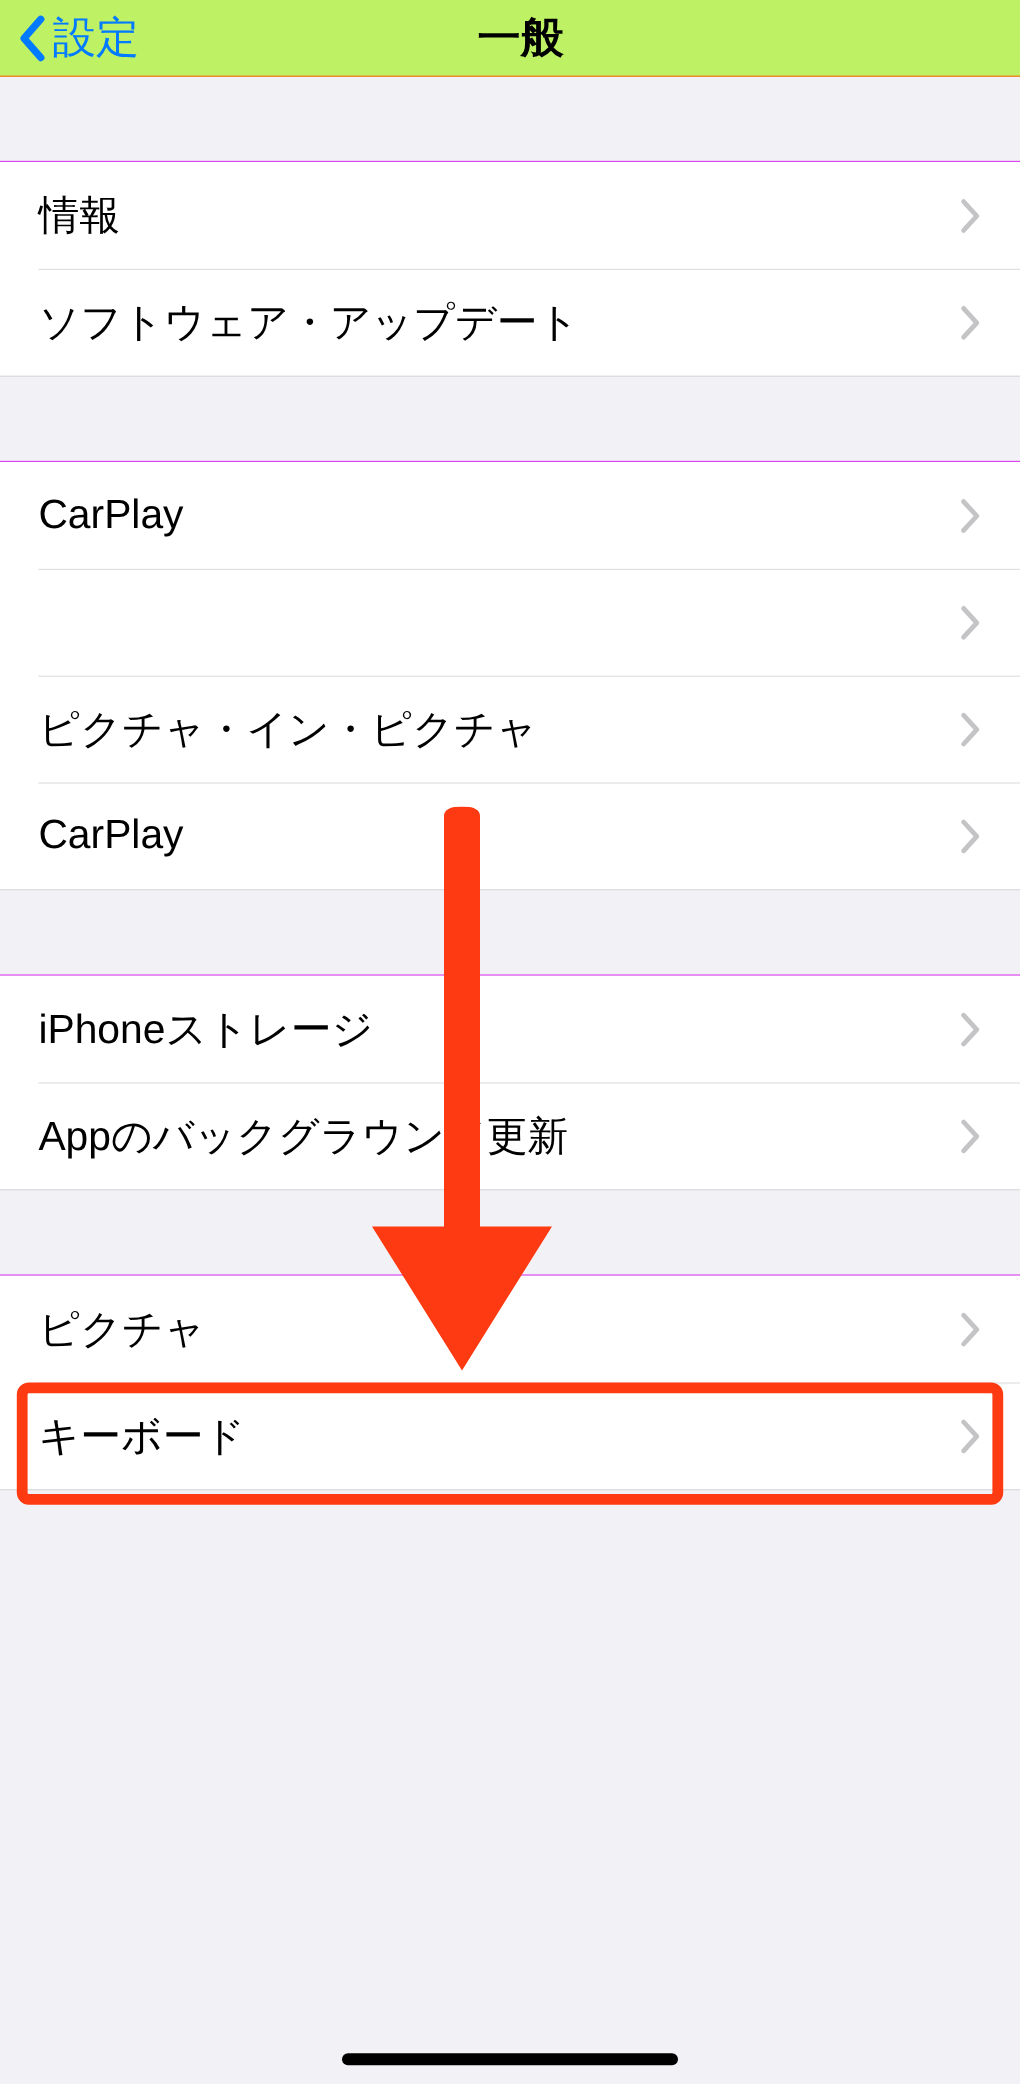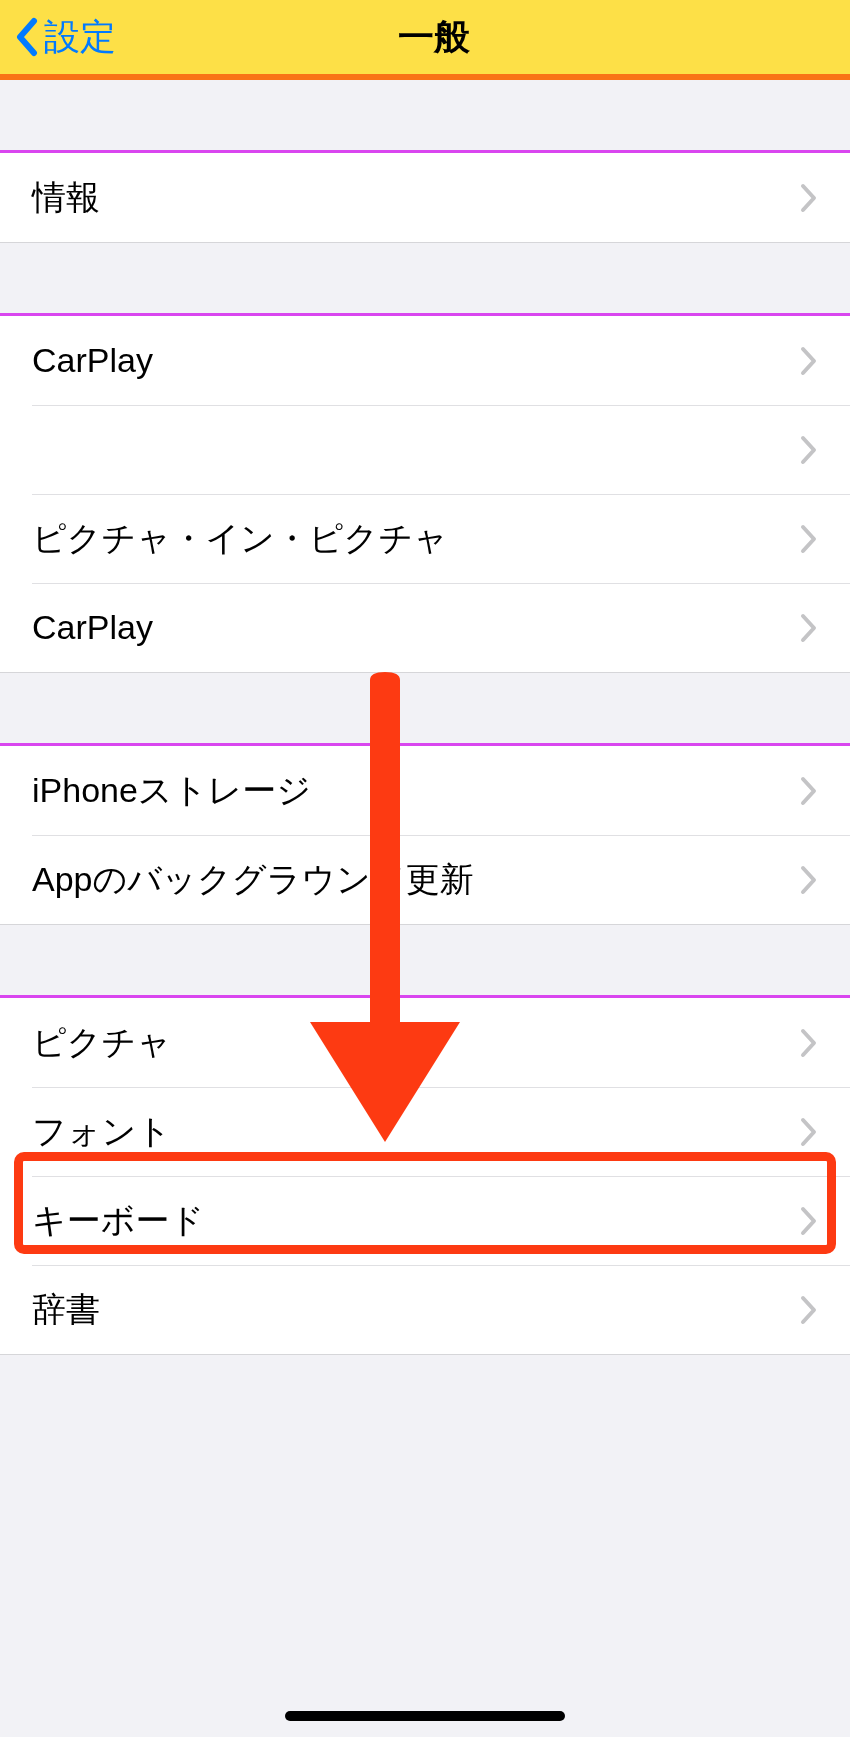--- a/index.html
+++ b/index.html
@@ -7,23 +7,23 @@
     width: 850px;
     height: 1737px;
     font-family: -apple-system, "Helvetica Neue", Arial, sans-serif;
     background: #f2f2f6;
     color: #000;
     overflow: hidden;
     position: relative;
   }
   
   .header {
-    height: 80px;
-    background: #fde047;
-    border-bottom: 6px solid #f97316;
+    height: 64px;
+    background: #bef264;
+    border-bottom: 1px solid #f97316;
     display: flex;
     align-items: center;
     position: relative;
   }
   .back-btn {
     display: flex;
     align-items: center;
     color: #007aff;
     font-size: 36px;
     padding-left: 14px;
@@ -41,21 +41,21 @@
     font-size: 36px;
     font-weight: 600;
     color: #000;
     pointer-events: none;
     padding-left: 18px;
   }
   
   .gap { height: 70px; }
   .group {
     background: #fff;
-    border-top: 3px solid #d946ef;
+    border-top: 1px solid #d946ef;
     border-bottom: 1px solid #d6d6d9;
   }
   .row {
     display: flex;
     align-items: center;
     height: 89px;
     padding: 0 32px;
     position: relative;
   }
   .row + .row::before {
@@ -120,20 +120,28 @@
 <div class="gap"></div>
 <div class="group">
   <div class="row">
     <span class="label">情報</span>
     <span class="disclosure">
       <svg width="18" height="30" viewBox="0 0 18 30">
           <polyline points="3,3 14,15 3,27" fill="none" stroke="#c4c4c6" stroke-width="4" stroke-linecap="round" stroke-linejoin="round"></polyline>
         </svg>
     </span>
   </div>
+  <div class="row">
+    <span class="label">ソフトウェア・アップデート</span>
+    <span class="disclosure">
+      <svg width="18" height="30" viewBox="0 0 18 30">
+          <polyline points="3,3 14,15 3,27" fill="none" stroke="#c4c4c6" stroke-width="4" stroke-linecap="round" stroke-linejoin="round"></polyline>
+        </svg>
+    </span>
+  </div>
 </div>
 
 <div class="gap"></div>
 <div class="group">
   <div class="row">
     <span class="label">CarPlay</span>
     <span class="disclosure">
       <svg width="18" height="30" viewBox="0 0 18 30">
           <polyline points="3,3 14,15 3,27" fill="none" stroke="#c4c4c6" stroke-width="4" stroke-linecap="round" stroke-linejoin="round"></polyline>
         </svg>
@@ -188,37 +196,21 @@
 <div class="group">
   <div class="row">
     <span class="label">ピクチャ</span>
     <span class="disclosure">
       <svg width="18" height="30" viewBox="0 0 18 30">
           <polyline points="3,3 14,15 3,27" fill="none" stroke="#c4c4c6" stroke-width="4" stroke-linecap="round" stroke-linejoin="round"></polyline>
         </svg>
     </span>
   </div>
   <div class="row">
-    <span class="label">フォント</span>
-    <span class="disclosure">
-      <svg width="18" height="30" viewBox="0 0 18 30">
-          <polyline points="3,3 14,15 3,27" fill="none" stroke="#c4c4c6" stroke-width="4" stroke-linecap="round" stroke-linejoin="round"></polyline>
-        </svg>
-    </span>
-  </div>
-  <div class="row">
     <span class="label">キーボード</span>
-    <span class="disclosure">
-      <svg width="18" height="30" viewBox="0 0 18 30">
-          <polyline points="3,3 14,15 3,27" fill="none" stroke="#c4c4c6" stroke-width="4" stroke-linecap="round" stroke-linejoin="round"></polyline>
-        </svg>
-    </span>
-  </div>
-  <div class="row">
-    <span class="label">辞書</span>
     <span class="disclosure">
       <svg width="18" height="30" viewBox="0 0 18 30">
           <polyline points="3,3 14,15 3,27" fill="none" stroke="#c4c4c6" stroke-width="4" stroke-linecap="round" stroke-linejoin="round"></polyline>
         </svg>
     </span>
   </div>
 </div>
 
 <div class="highlight-box" style="left:14px; top:1152px; width:822px; height:102px;"></div>
 

